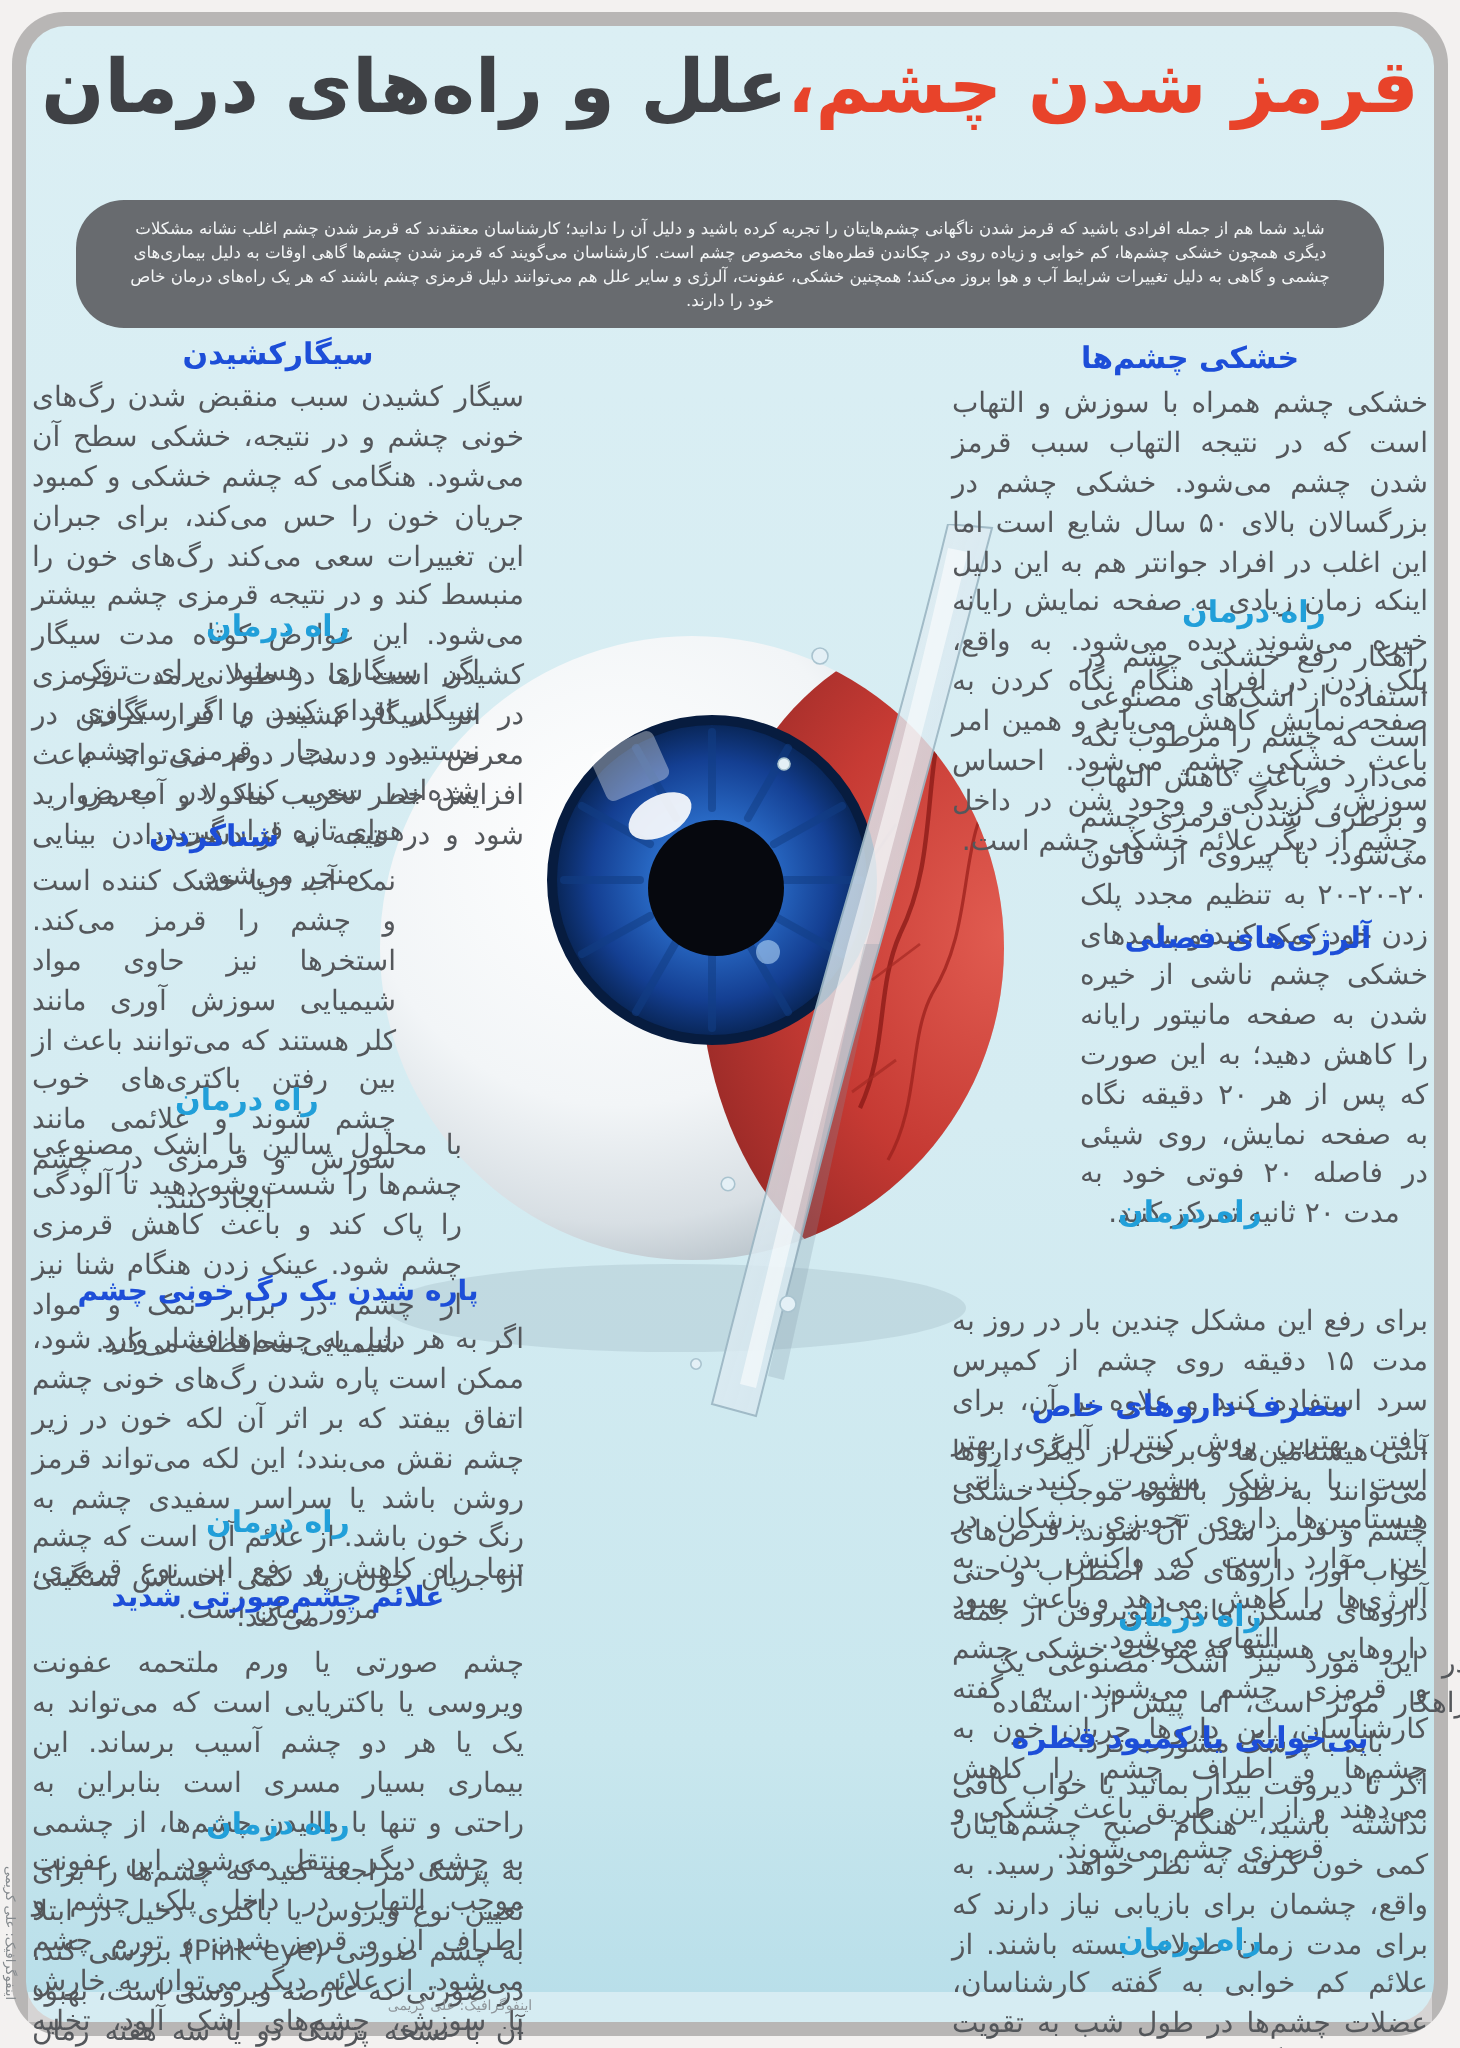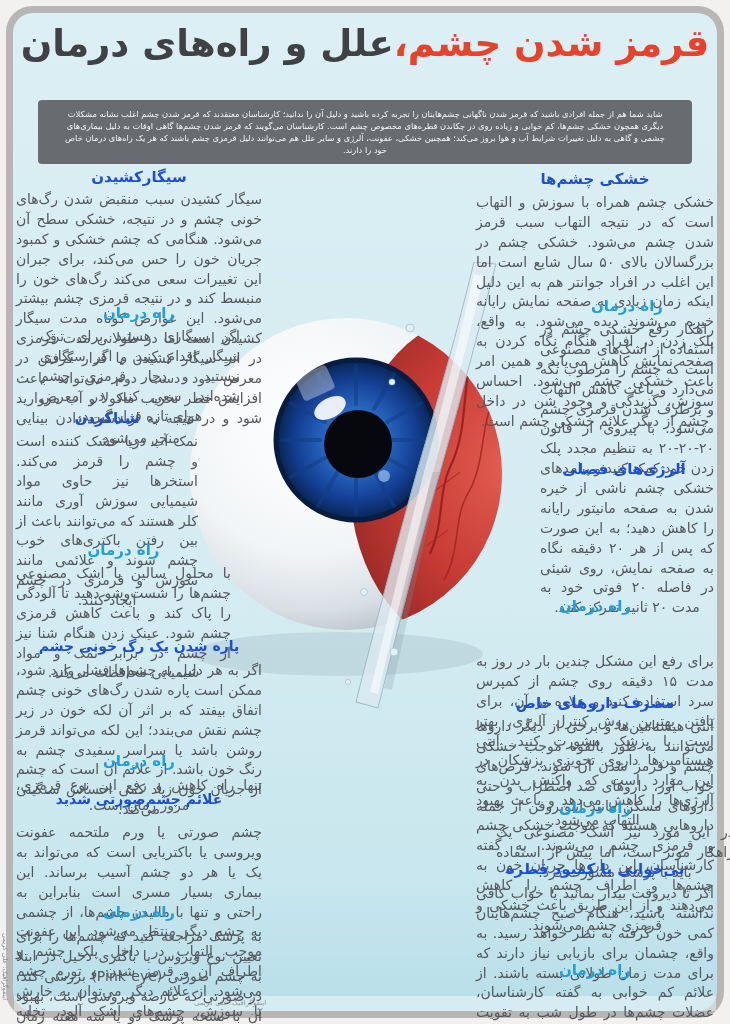--- a/index.html
+++ b/index.html
@@ -9,21 +9,21 @@
   .frame { position:absolute; inset:6px; background:#b8b6b5; border-radius:26px; }
   .panel { position:absolute; inset:13px; border-radius:20px;
            background:linear-gradient(180deg,#dbeff4 0%,#d5ecf2 55%,#c9e7ee 86%,#b7dee9 100%); }
 
   .title { position:absolute; top:22px; left:0; right:0; text-align:center; direction:rtl;
            font-size:37px; font-weight:bold; letter-spacing:-1px; z-index:3; }
   .title .t-red  { color:#e8432a; margin-left:0; }
   .title .t-dark { color:#3f4145; }
 
   .intro { position:absolute; top:100px; left:38px; right:38px; z-index:3;
-           background:#686b6f; color:#f4f6f7; border-radius:4px;
+           background:#686b6f; color:#f4f6f7; border-radius:24px;
            padding:8px 24px; font-size:8.3px; line-height:1.45; text-align:center; direction:rtl; }
 
   .h { position:absolute; z-index:3; font-weight:bold; font-size:15px; text-align:center; direction:rtl; }
   .h.red  { color:#1d4ed8; }
   .h.blue { color:#219fd9; }
   .b { position:absolute; z-index:3; font-size:14px; line-height:1.42; color:#54575b;
        direction:rtl; text-align:justify; text-align-last:center; }
 
   .eye-wrap { position:absolute; left:178px; top:262px; width:344px; height:458px; z-index:1; }
 

